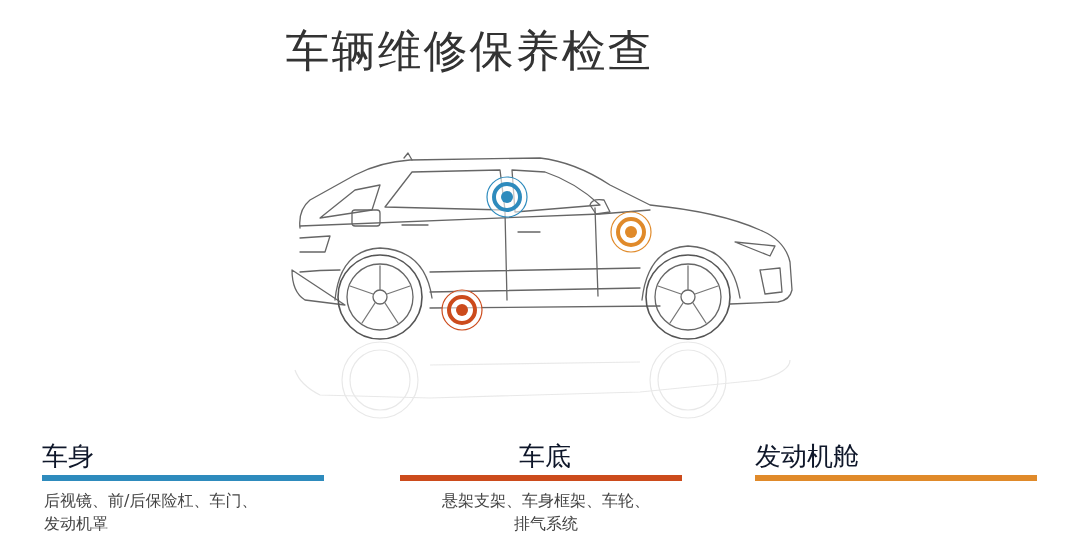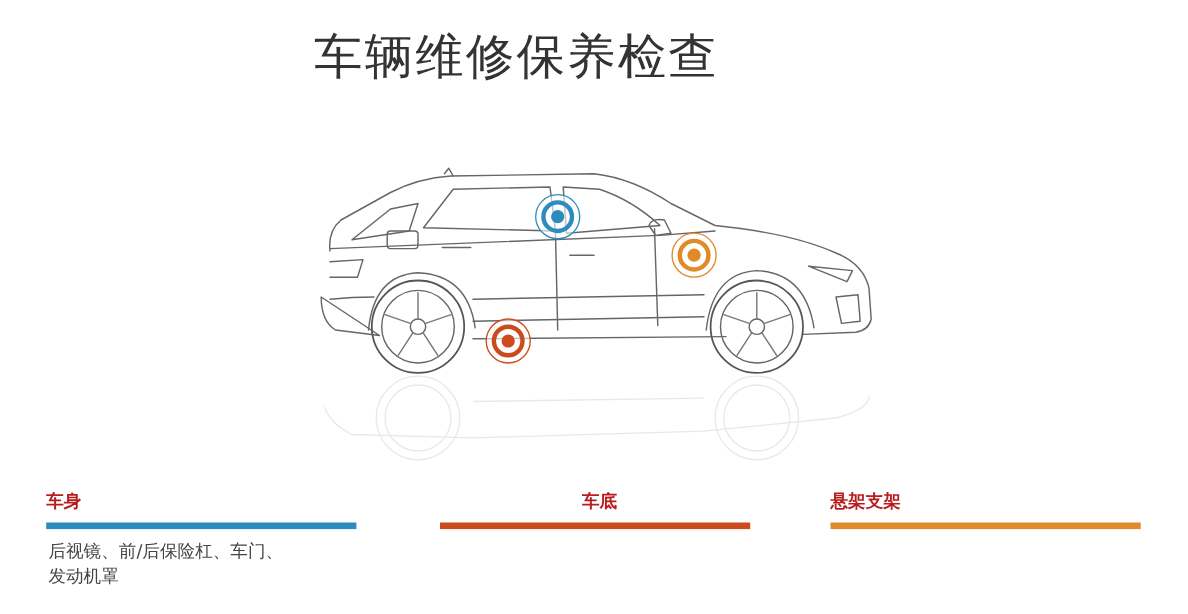--- a/index.html
+++ b/index.html
@@ -2,21 +2,21 @@
 <html><head>
 <meta charset="utf-8">
 <style>
   html, body { margin: 0; padding: 0; background: #ffffff; }
   body { width: 1080px; height: 558px; position: relative; overflow: hidden;
          font-family: "DejaVu Sans", "Liberation Sans", sans-serif; color: #333; }
   .title { position: absolute; top: 22px; left: 0; width: 939px; text-align: center;
            font-size: 44px; color: #333; letter-spacing: 2px; font-weight: normal; }
   .car { position: absolute; left: 280px; top: 140px; width: 520px; height: 280px; }
   .section { position: absolute; top: 440px; width: 290px; }
-  .section h2 { margin: 0; font-size: 16px; font-weight: bold; color: #b91c1c; height: 32px; line-height: 32px; }
+  .section h2 { margin: 0; font-size: 26px; font-weight: normal; color: #0f172a; height: 32px; line-height: 32px; }
   .section .bar { height: 6px; margin-top: 3px; width: 282px; }
   .section p { margin: 8px 0 1px 2px; font-size: 16px; line-height: 23px; color: #444; }
   #sec-body { left: 42px; }
   #sec-chassis { left: 400px; text-align: center; }
   #sec-engine { left: 755px; }
 </style>
 </head>
 <body>
 
 <div class="title">车辆维修保养检查</div>
@@ -95,18 +95,20 @@
 <div class="section" id="sec-body">
   <h2>车身</h2>
   <div class="bar" style="background:#2e8bbd"></div>
   <p style="white-space:pre-line">后视镜、前/后保险杠、车门、
 发动机罩</p>
 </div>
 
 <div class="section" id="sec-chassis">
   <h2>车底</h2>
   <div class="bar" style="background:#cc4b1c"></div>
+  <p style="white-space:pre-line">悬架支架、车身框架、车轮、
+排气系统</p>
 </div>
 
 <div class="section" id="sec-engine">
-  <h2>悬架支架</h2>
+  <h2>发动机舱</h2>
   <div class="bar" style="background:#e08a2a"></div>
 </div>
 
 </body></html>

